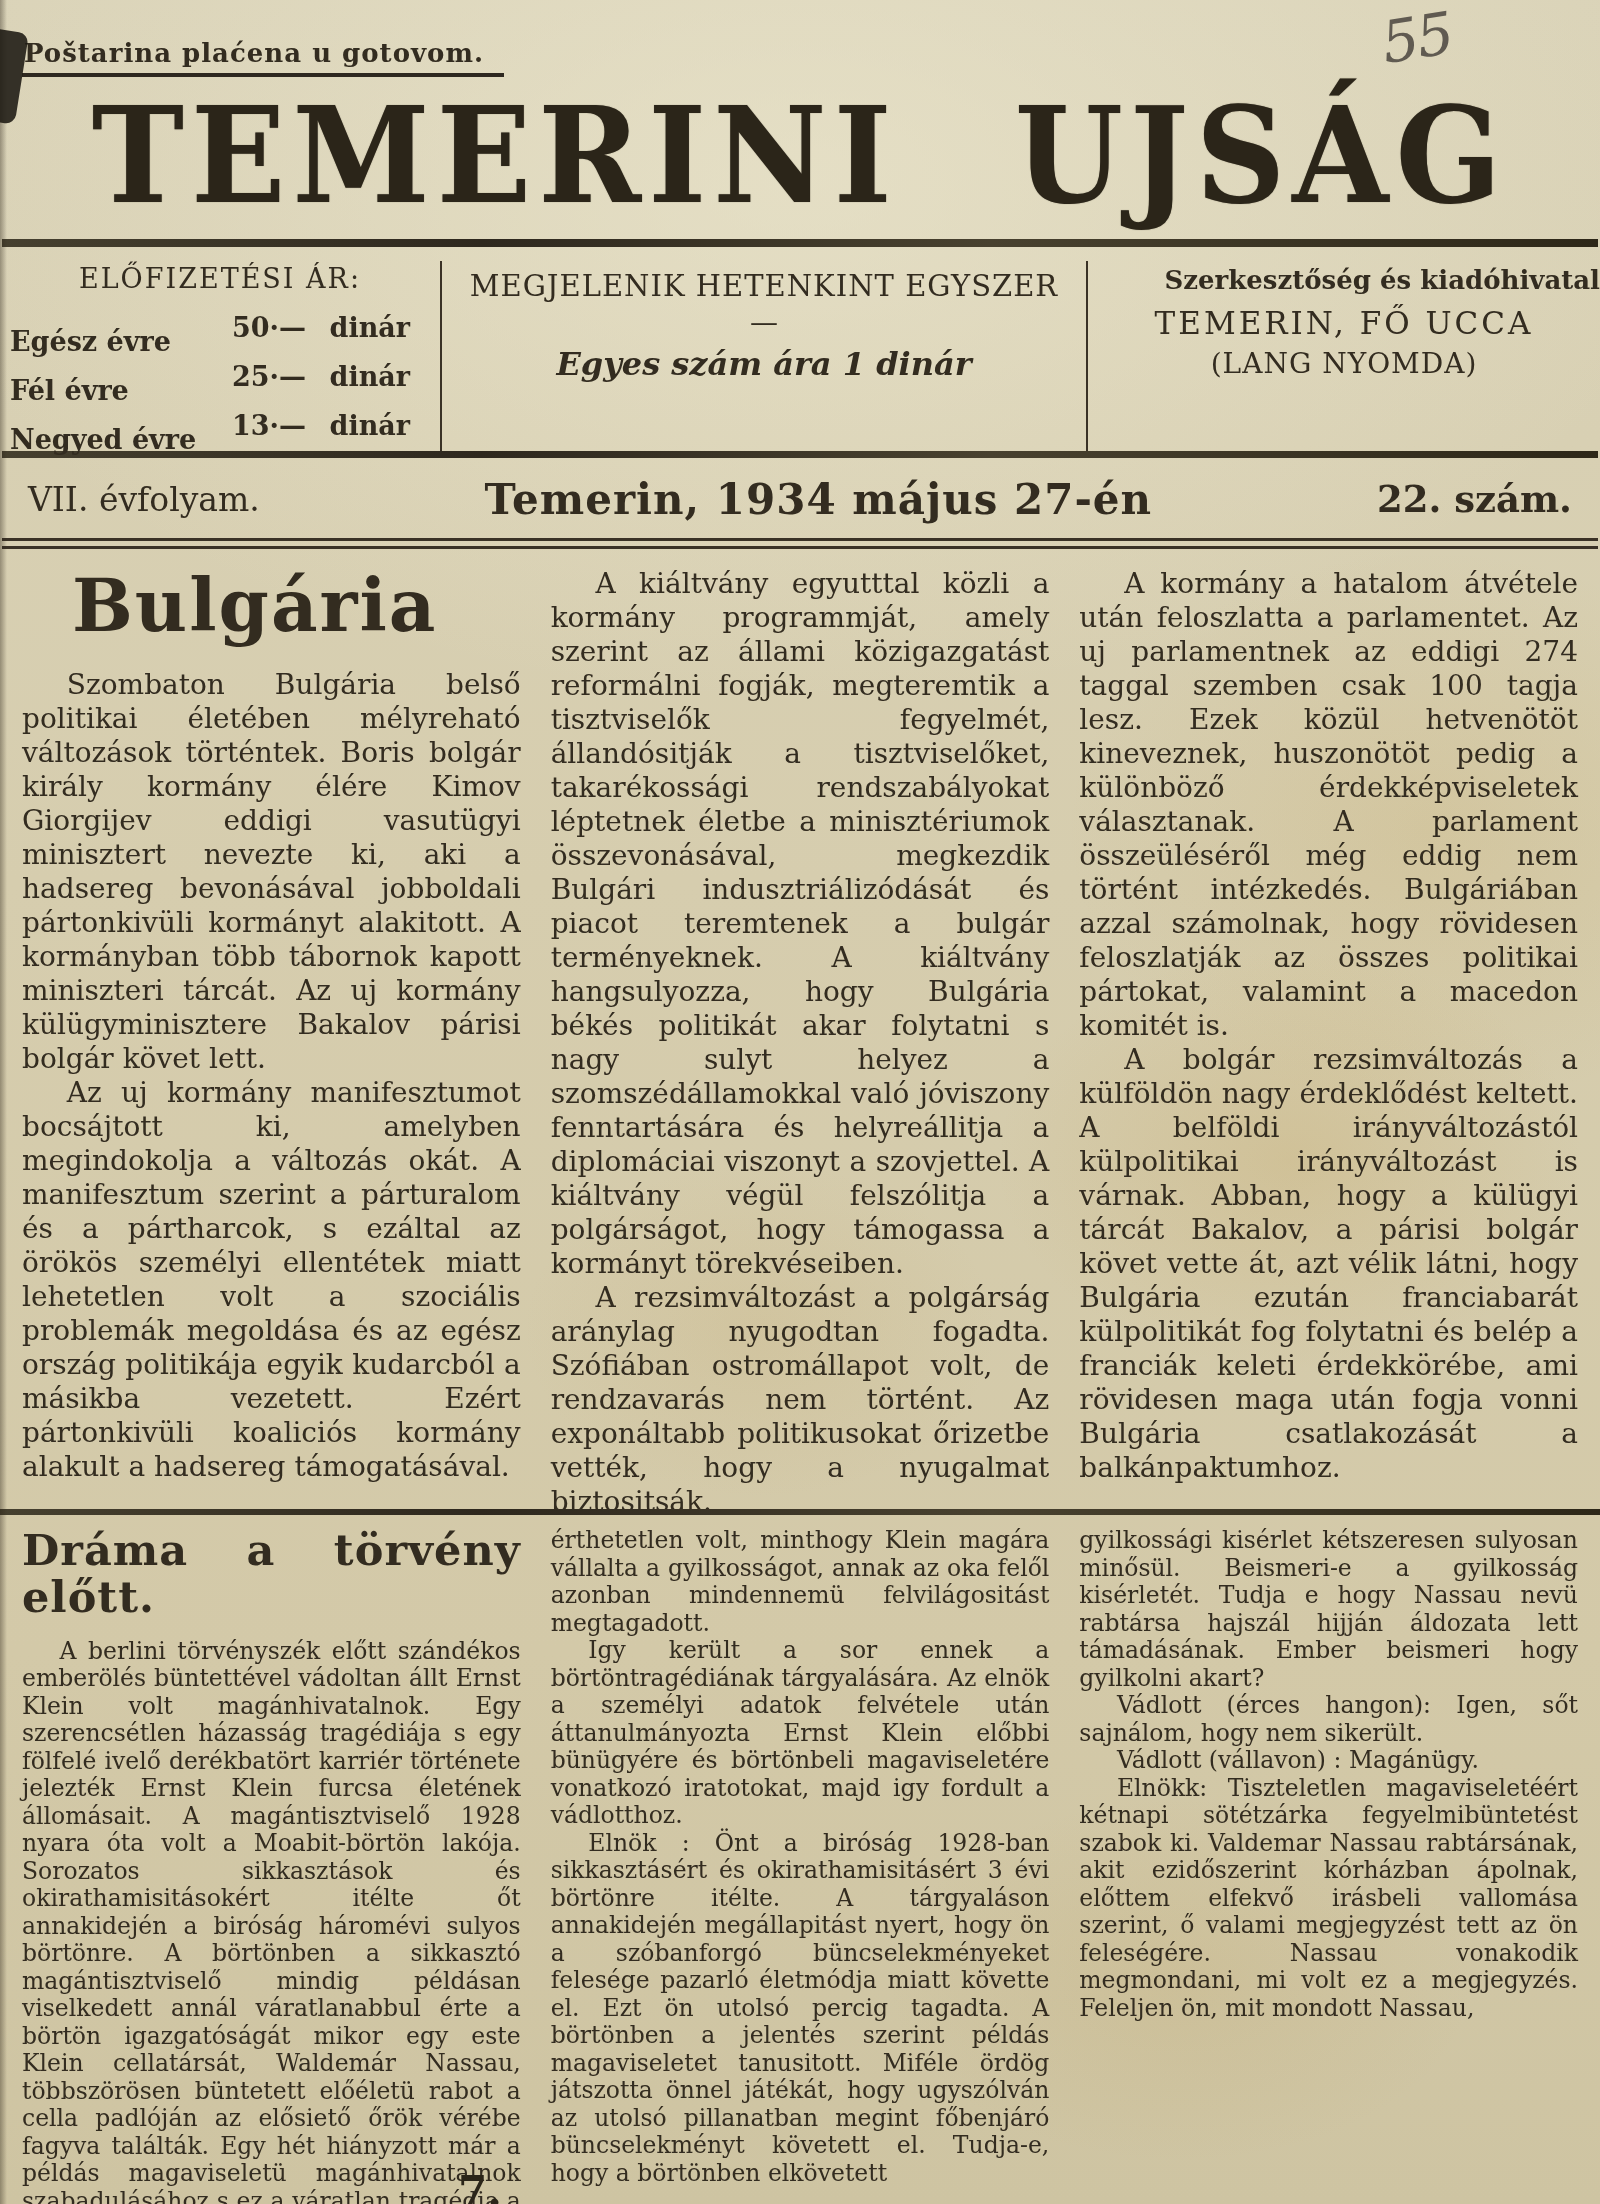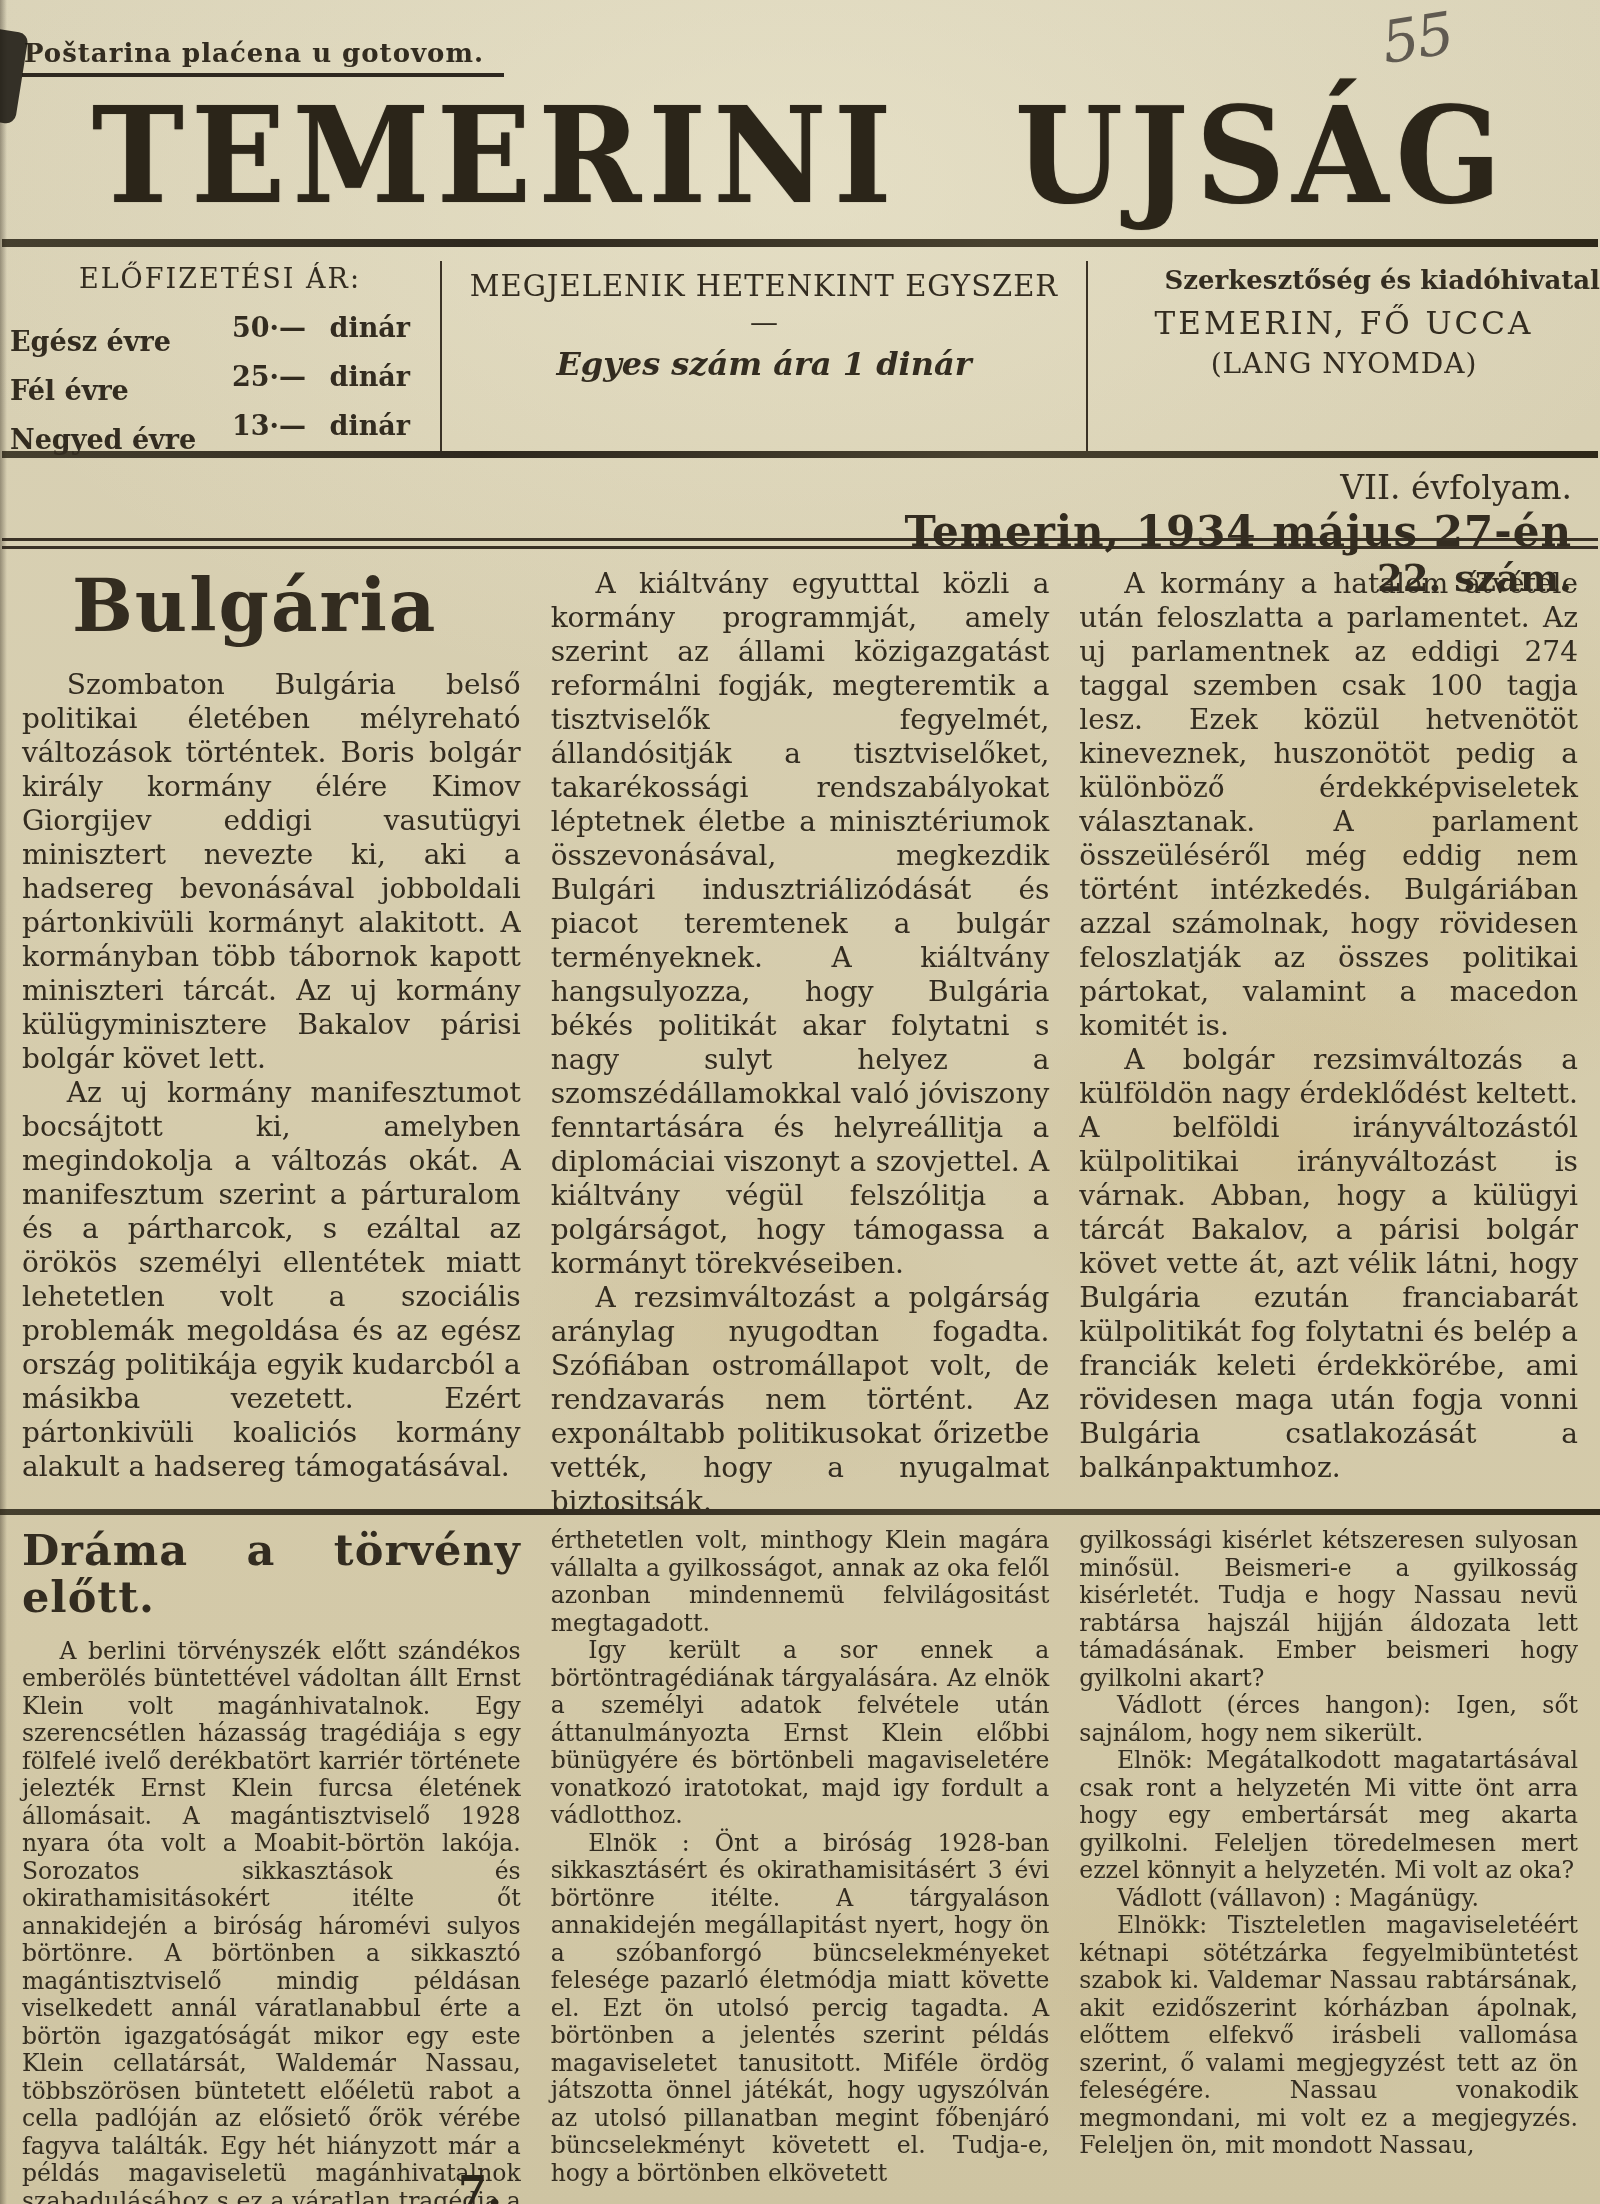--- a/index.html
+++ b/index.html
@@ -48,21 +48,21 @@
   .sub-label{flex:1;margin-top:14px;}
   .sub-num{width:96px;text-align:right;}
   .sub-unit{width:104px;text-align:right;}
   .mid-line1{text-align:center;font-size:29px;letter-spacing:1px;margin-top:6px;}
   .mid-dash{text-align:center;font-size:28px;line-height:40px;}
   .mid-line2{text-align:center;font-weight:bold;font-size:32px;margin-top:2px;font-style:italic;}
   .right-line1{text-align:right;font-weight:bold;font-size:26px;margin-top:2px;}
   .right-line2{text-align:center;font-size:31px;letter-spacing:3px;margin-top:10px;}
   .right-line3{text-align:center;font-size:28px;letter-spacing:1px;margin-top:6px;}
 
-  .dateline{display:flex;align-items:flex-end;height:72px;padding:10px 28px 0 28px;box-sizing:border-box;flex-direction:column;}
+  .dateline{display:flex;align-items:center;height:72px;padding:10px 28px 0 28px;box-sizing:border-box;}
   .date-vol{font-size:33px;}
   .date-center{flex:1;text-align:center;font-weight:bold;font-size:42px;letter-spacing:1px;}
   .date-issue{font-weight:bold;font-size:37px;}
 
   .grid{display:grid;grid-template-columns:repeat(3,1fr);column-gap:30px;
     padding:0 22px;text-align:justify;overflow:hidden;}
   .main-grid{margin-top:18px;height:942px;font-size:28px;line-height:34px;}
   .bottom-grid{margin-top:12px;height:706px;font-size:23.5px;line-height:27.5px;}
 
   .para{margin:0;text-indent:1.6em;}
@@ -166,21 +166,20 @@
       <div class="cont">
           <p class="para">érthetetlen volt, minthogy Klein magára vállalta a gyilkosságot, annak az oka felől azonban mindennemü felvilágositást megtagadott.</p>
           <p class="para">Igy került a sor ennek a börtöntragédiának tárgyalására. Az elnök a személyi adatok felvétele után áttanulmányozta Ernst Klein előbbi bünügyére és börtönbeli magaviseletére vonatkozó iratotokat, majd igy fordult a vádlotthoz.</p>
           <p class="para">Elnök : Önt a biróság 1928-ban sikkasztásért és okirathamisitásért 3 évi börtönre itélte. A tárgyaláson annakidején megállapitást nyert, hogy ön a szóbanforgó büncselekményeket felesége pazarló életmódja miatt követte el. Ezt ön utolsó percig tagadta. A börtönben a jelentés szerint példás magaviseletet tanusitott. Miféle ördög játszotta önnel játékát, hogy ugyszólván az utolsó pillanatban megint főbenjáró büncselekményt követett el. Tudja-e, hogy a börtönben elkövetett</p>
         </div>
     </div>
     <div class="col cont">
       <div class="cont">
           <p class="para">gyilkossági kisérlet kétszeresen sulyosan minősül. Beismeri-e a gyilkosság kisérletét. Tudja e hogy Nassau nevü rabtársa hajszál hijján áldozata lett támadásának. Ember beismeri hogy gyilkolni akart?</p>
           <p class="para">Vádlott (érces hangon): Igen, sőt sajnálom, hogy nem sikerült.</p>
-          <p class="para">Elnök: Megátalkodott magatartásával csak ront a helyzetén Mi vitte önt arra hogy egy embertársát meg akarta gyilkolni. Feleljen töredelmesen mert ezzel könnyit a helyzetén. Mi volt az oka?</p>
           <p class="para">Vádlott (vállavon) : Magánügy.</p>
           <p class="para">Elnökk: Tiszteletlen magaviseletéért kétnapi sötétzárka fegyelmibüntetést szabok ki. Valdemar Nassau rabtársának, akit ezidőszerint kórházban ápolnak, előttem elfekvő irásbeli vallomása szerint, ő valami megjegyzést tett az ön feleségére. Nassau vonakodik megmondani, mi volt ez a megjegyzés. Feleljen ön, mit mondott Nassau,</p>
         </div>
     </div>
   </div>
 
   <div class="footer-mark">7.</div>
 </div>
 
 </body></html>

